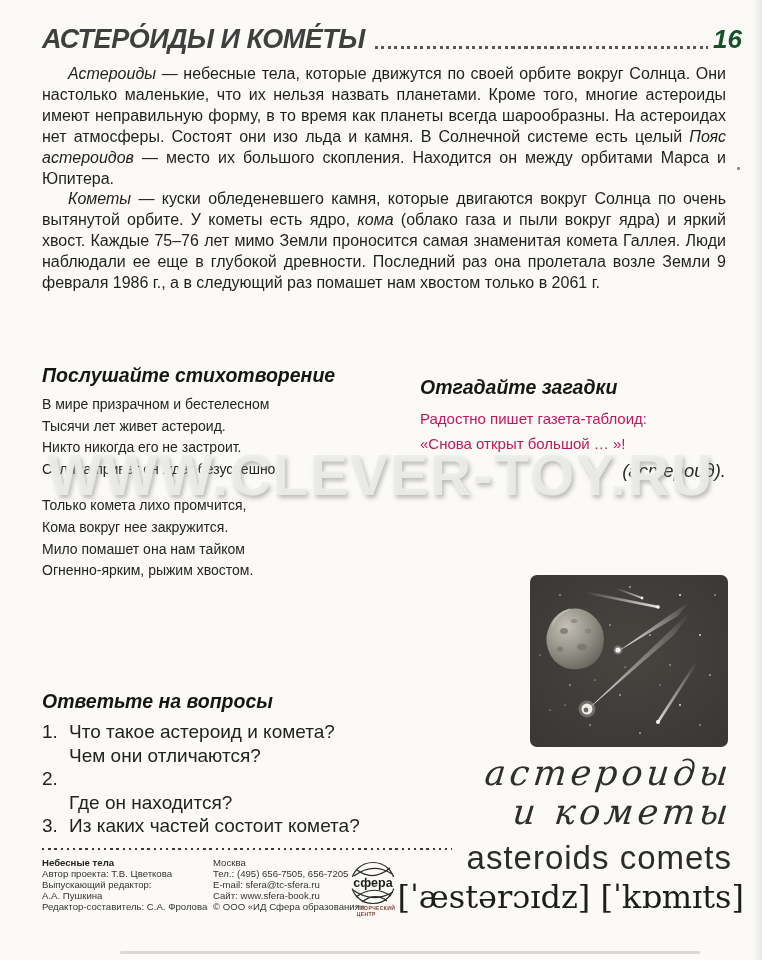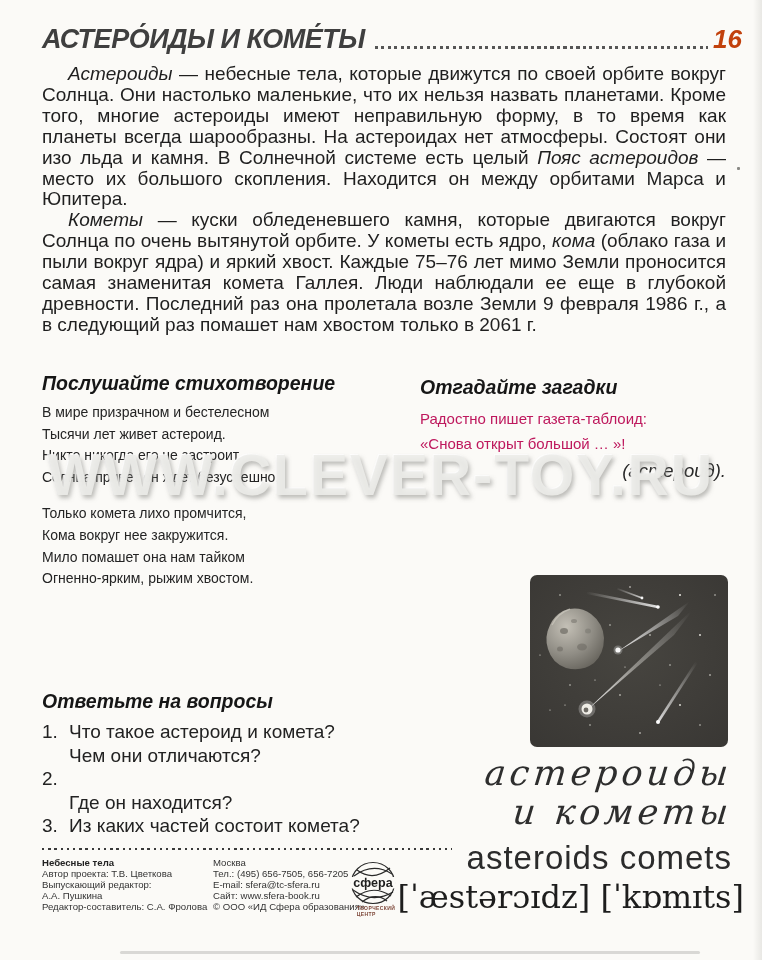--- a/index.html
+++ b/index.html
@@ -19,36 +19,36 @@
   }
   .title{
     font-size:27px;font-weight:bold;font-style:italic;
     color:#3f3f3f;letter-spacing:-0.5px;white-space:nowrap;
   }
   .leader{
     flex:1;height:3.5px;margin:0 5px 6px 10px;
     background-image:repeating-linear-gradient(to right,#565656 0 3px,transparent 3px 6.5px);
   }
   .page-num{
-    font-size:26px;font-weight:bold;font-style:italic;color:#c2410c;
+    font-size:26px;font-weight:bold;font-style:italic;color:#14532d;
     padding-bottom:0;
   }
   
   .intro{
     position:absolute;left:42px;top:64px;width:684px;
-    font-size:19px;line-height:20.9px;text-align:justify;color:#1f1f1f;
+    font-size:16px;line-height:20.9px;text-align:justify;color:#1f1f1f;
   }
   .intro p{margin:0;text-indent:26px;}
   .it{font-style:italic;}
   
   .sec-h{
     font-size:19.5px;font-weight:bold;font-style:italic;color:#161616;
     margin:0 0 7px 0;
   }
-  .poem{position:absolute;left:42px;top:372px;width:355px;}
+  .poem{position:absolute;left:42px;top:364px;width:355px;}
   .poem-line{font-size:14px;line-height:21.6px;color:#242424;}
   .stanza2{margin-top:15px;}
   .riddles{position:absolute;left:420px;top:376px;width:316px;}
   .riddle-line{font-size:15px;line-height:25px;color:#be185d;}
   .riddle-answer{
     font-size:18.5px;line-height:22px;font-style:italic;color:#2a2a2a;
     text-align:right;padding-right:10px;margin:4px 0 10px 0;
   }
   .questions{position:absolute;left:42px;top:690px;width:390px;}
   .q-item{display:flex;font-size:19px;line-height:23.6px;color:#222;}

